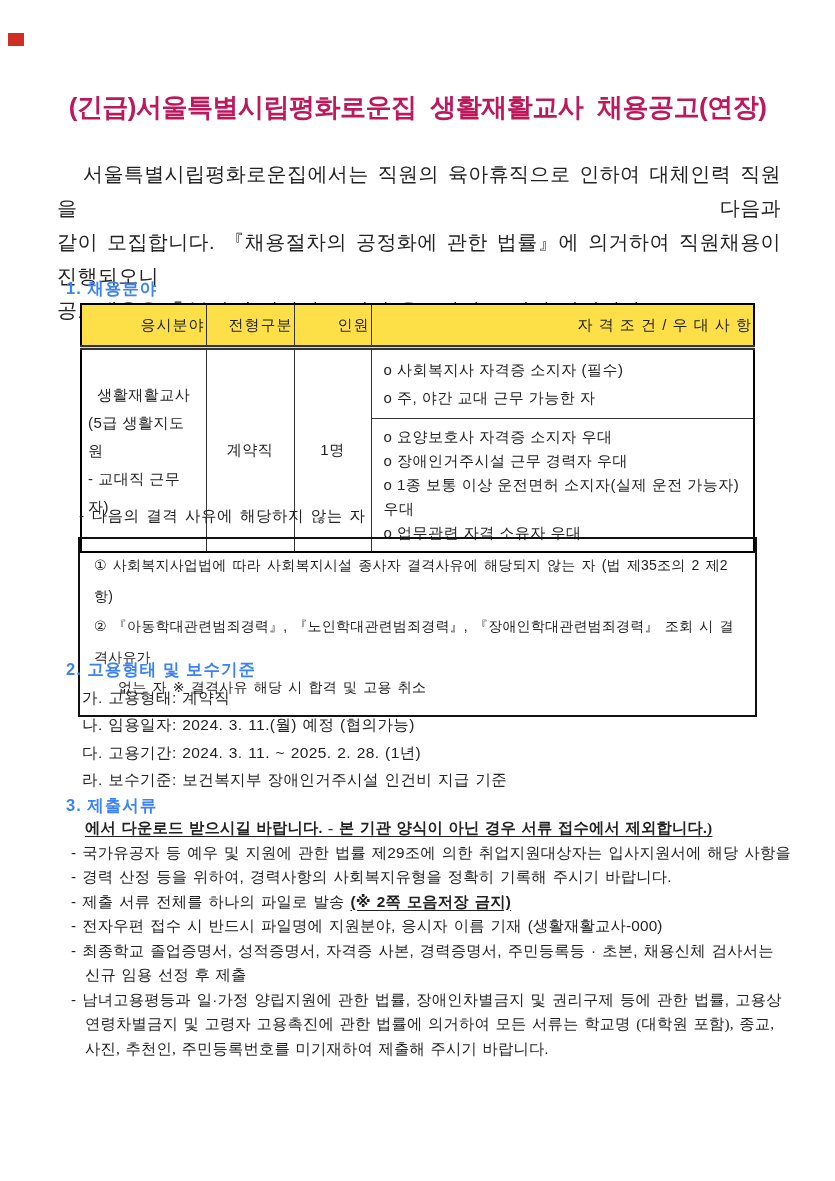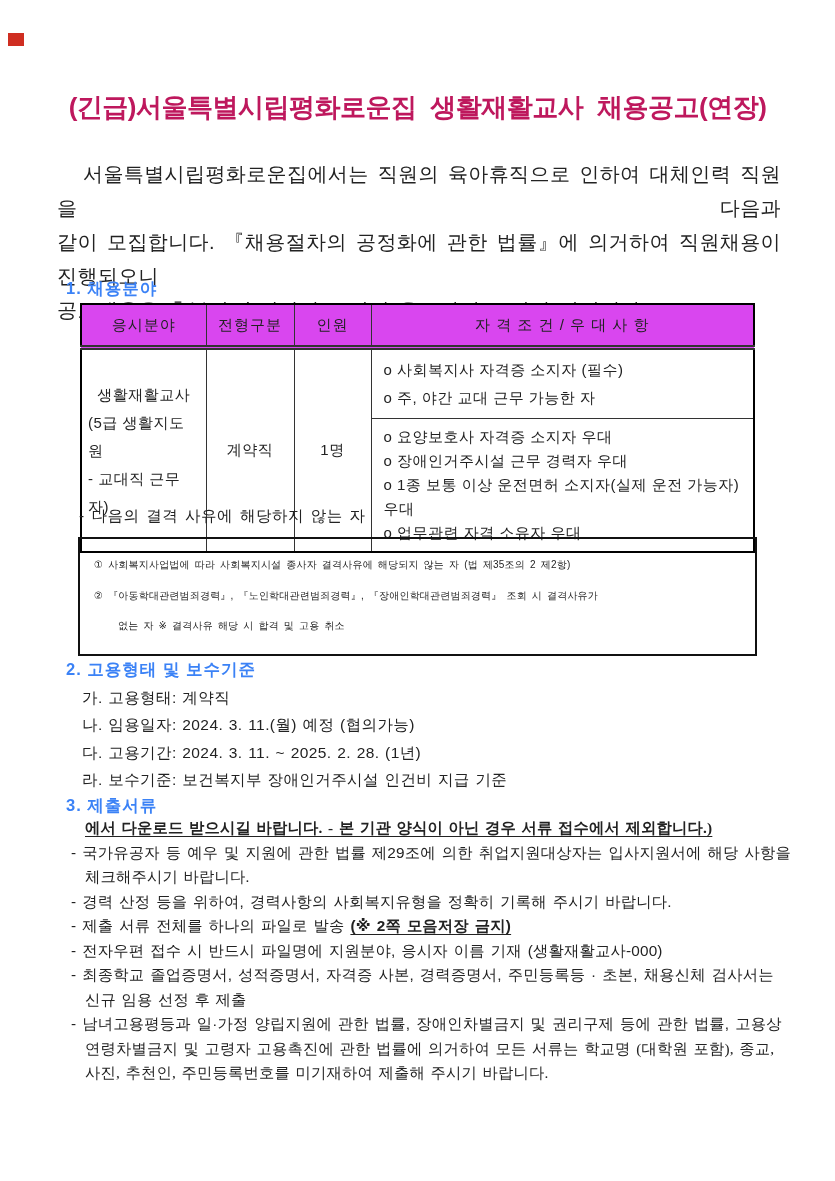--- a/index.html
+++ b/index.html
@@ -44,45 +44,46 @@
     width:673px;
     border-collapse:collapse;
     table-layout:fixed;
     font-size:15px; letter-spacing:0.5px;
     color:#222222;
     border:2px solid #000000;
   }
   table.tbl th, table.tbl td { border:1px solid #333333; }
   table.tbl th {
     height:38px;
-    background:#d946ef;
+    background:#fde047;
     font-weight:normal;
     border-bottom:5px double #333333;
     letter-spacing:1px;
+    text-align:right;
   }
   table.tbl td { vertical-align:middle; }
   td.cell-pos { text-align:left; padding:4px 6px; line-height:28px; }
   td.cell-pos .pos-first { text-align:center; }
   td.cell-center { text-align:center; }
   td.qual { padding:6px 4px 6px 12px; }
   td.qual-req { height:52px; }
   td.qual-req div { line-height:28px; }
   td.qual-pref { height:96px; }
   td.qual-pref div { line-height:24px; }
 
   .note {
     position:absolute; top:506px; left:79px;
     font-size:15.5px; letter-spacing:0.5px; word-spacing:2px;
   }
   .box {
     position:absolute; top:537px; left:78px;
     width:679px; box-sizing:border-box;
     border:2px solid #111111;
     padding:11px 14px 12px 14px;
-    font-size:10px; line-height:30.5px;
+    font-size:14px; line-height:30.5px;
     letter-spacing:0.2px; word-spacing:2px;
   }
   .box .cont2 { padding-left:24px; }
 
   .sec2 {
     position:absolute; top:684px; left:82px;
     font-size:15.5px; line-height:27.3px;
     letter-spacing:0.4px; word-spacing:1px;
   }
   .sec3 {
@@ -169,21 +170,20 @@
     <div>나. 임용일자: 2024. 3. 11.(월) 예정 (협의가능)</div>
     <div>다. 고용기간: 2024. 3. 11. ~ 2025. 2. 28. (1년)</div>
     <div>라. 보수기준: 보건복지부 장애인거주시설 인건비 지급 기준</div>
   </div>
 
   <div class="sec-heading h3">3. 제출서류</div>
 
   <div class="sec3">
     <div class="cont"><span class="bu">에서 다운로드 받으시길 바랍니다. - 본 기관 양식이 아닌 경우 서류 접수에서 제외합니다.)</span></div>
     <div>- 국가유공자 등 예우 및 지원에 관한 법률 제29조에 의한 취업지원대상자는 입사지원서에 해당 사항을</div>
-    <div class="cont">체크해주시기 바랍니다.</div>
     <div>- 경력 산정 등을 위하여, 경력사항의 사회복지유형을 정확히 기록해 주시기 바랍니다.</div>
     <div><span>- 제출 서류 전체를 하나의 파일로 발송 </span><span class="bu">(※ 2쪽 모음저장 금지)</span></div>
     <div>- 전자우편 접수 시 반드시 파일명에 지원분야, 응시자 이름 기재 (생활재활교사-000)</div>
     <div>- 최종학교 졸업증명서, 성적증명서, 자격증 사본, 경력증명서, 주민등록등 · 초본, 채용신체 검사서는</div>
     <div class="cont">신규 임용 선정 후 제출</div>
     <div>- 남녀고용평등과 일·가정 양립지원에 관한 법률, 장애인차별금지 및 권리구제 등에 관한 법률, 고용상</div>
     <div class="cont">연령차별금지 및 고령자 고용촉진에 관한 법률에 의거하여 모든 서류는 학교명 (대학원 포함), 종교,</div>
     <div class="cont">사진, 추천인, 주민등록번호를 미기재하여 제출해 주시기 바랍니다.</div>
   </div>
 

